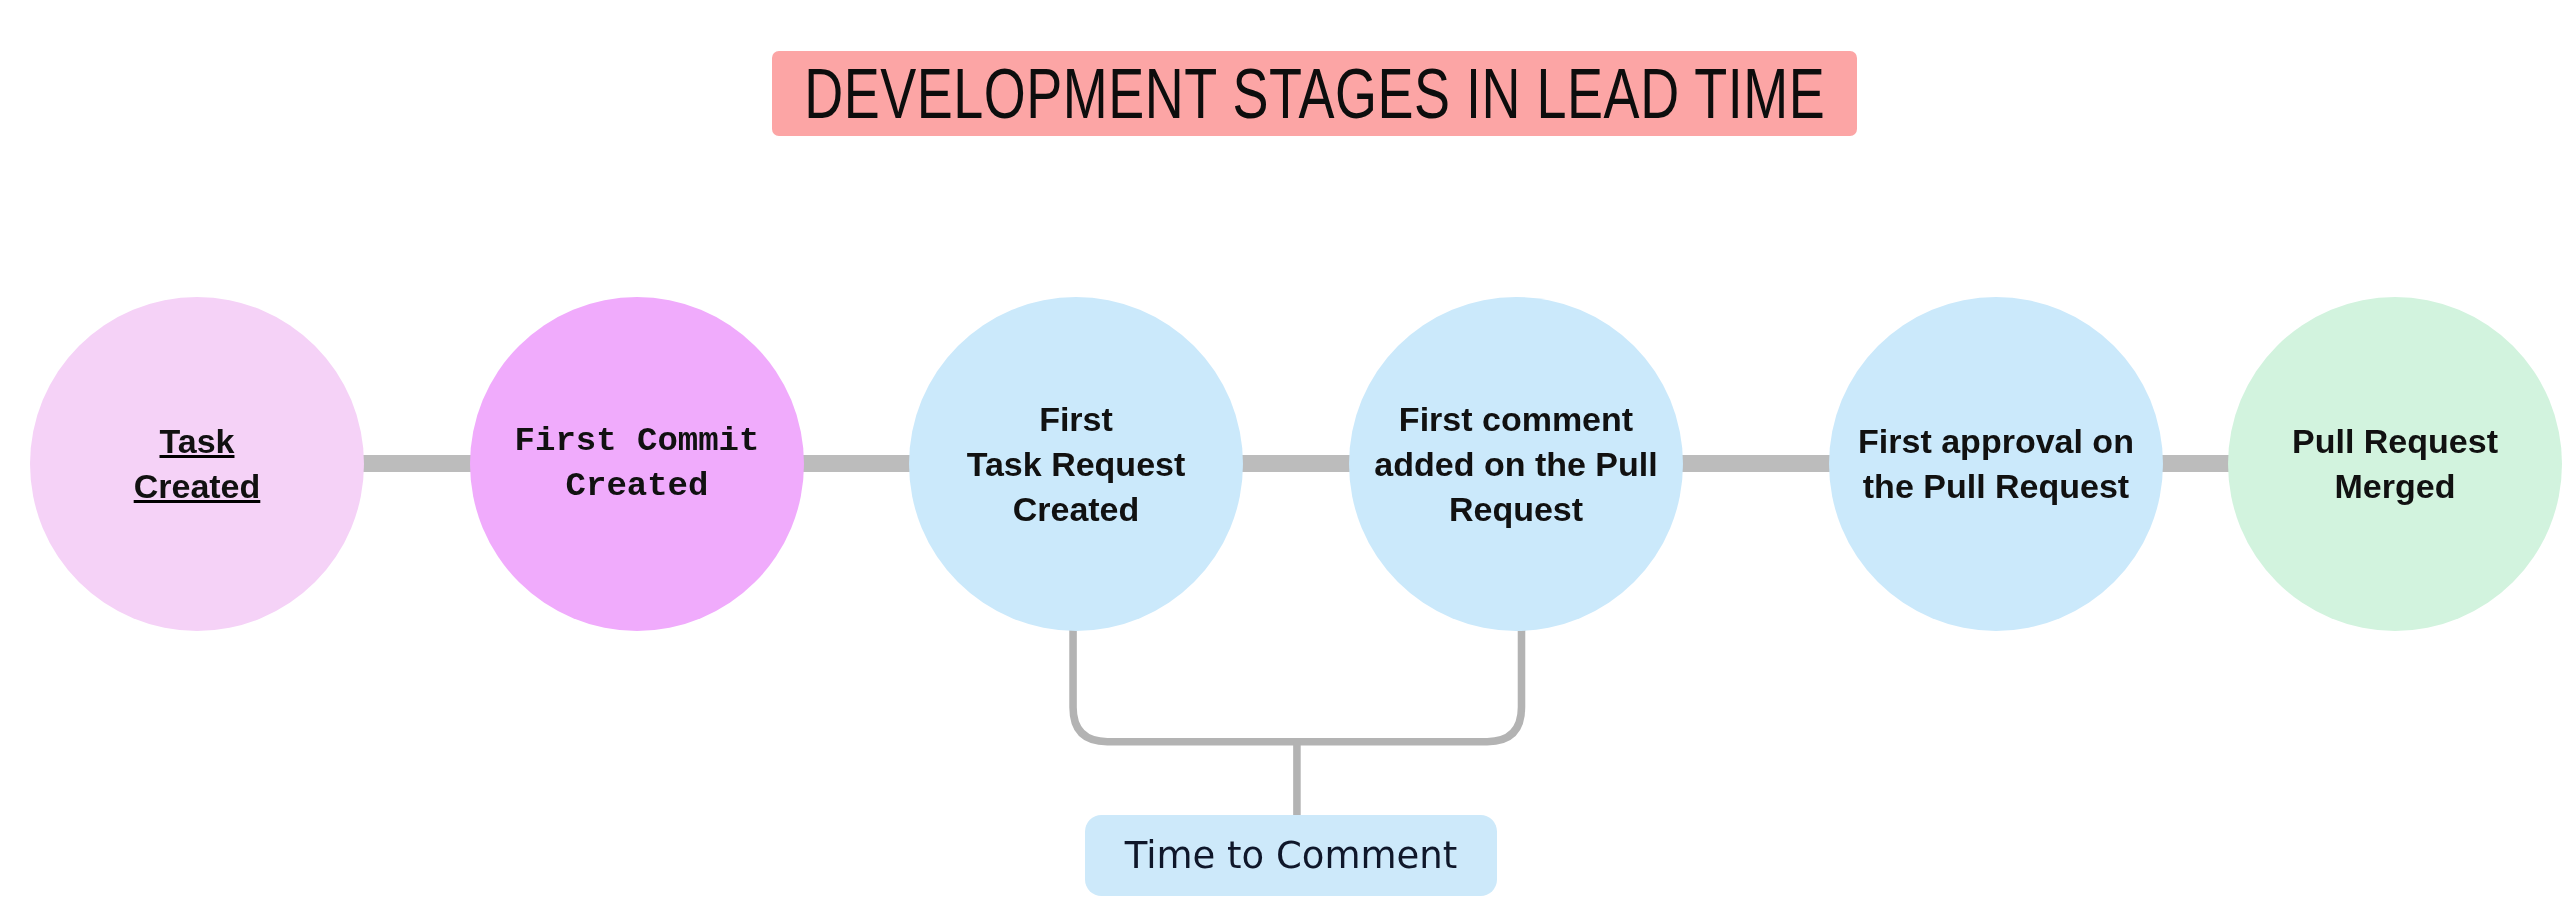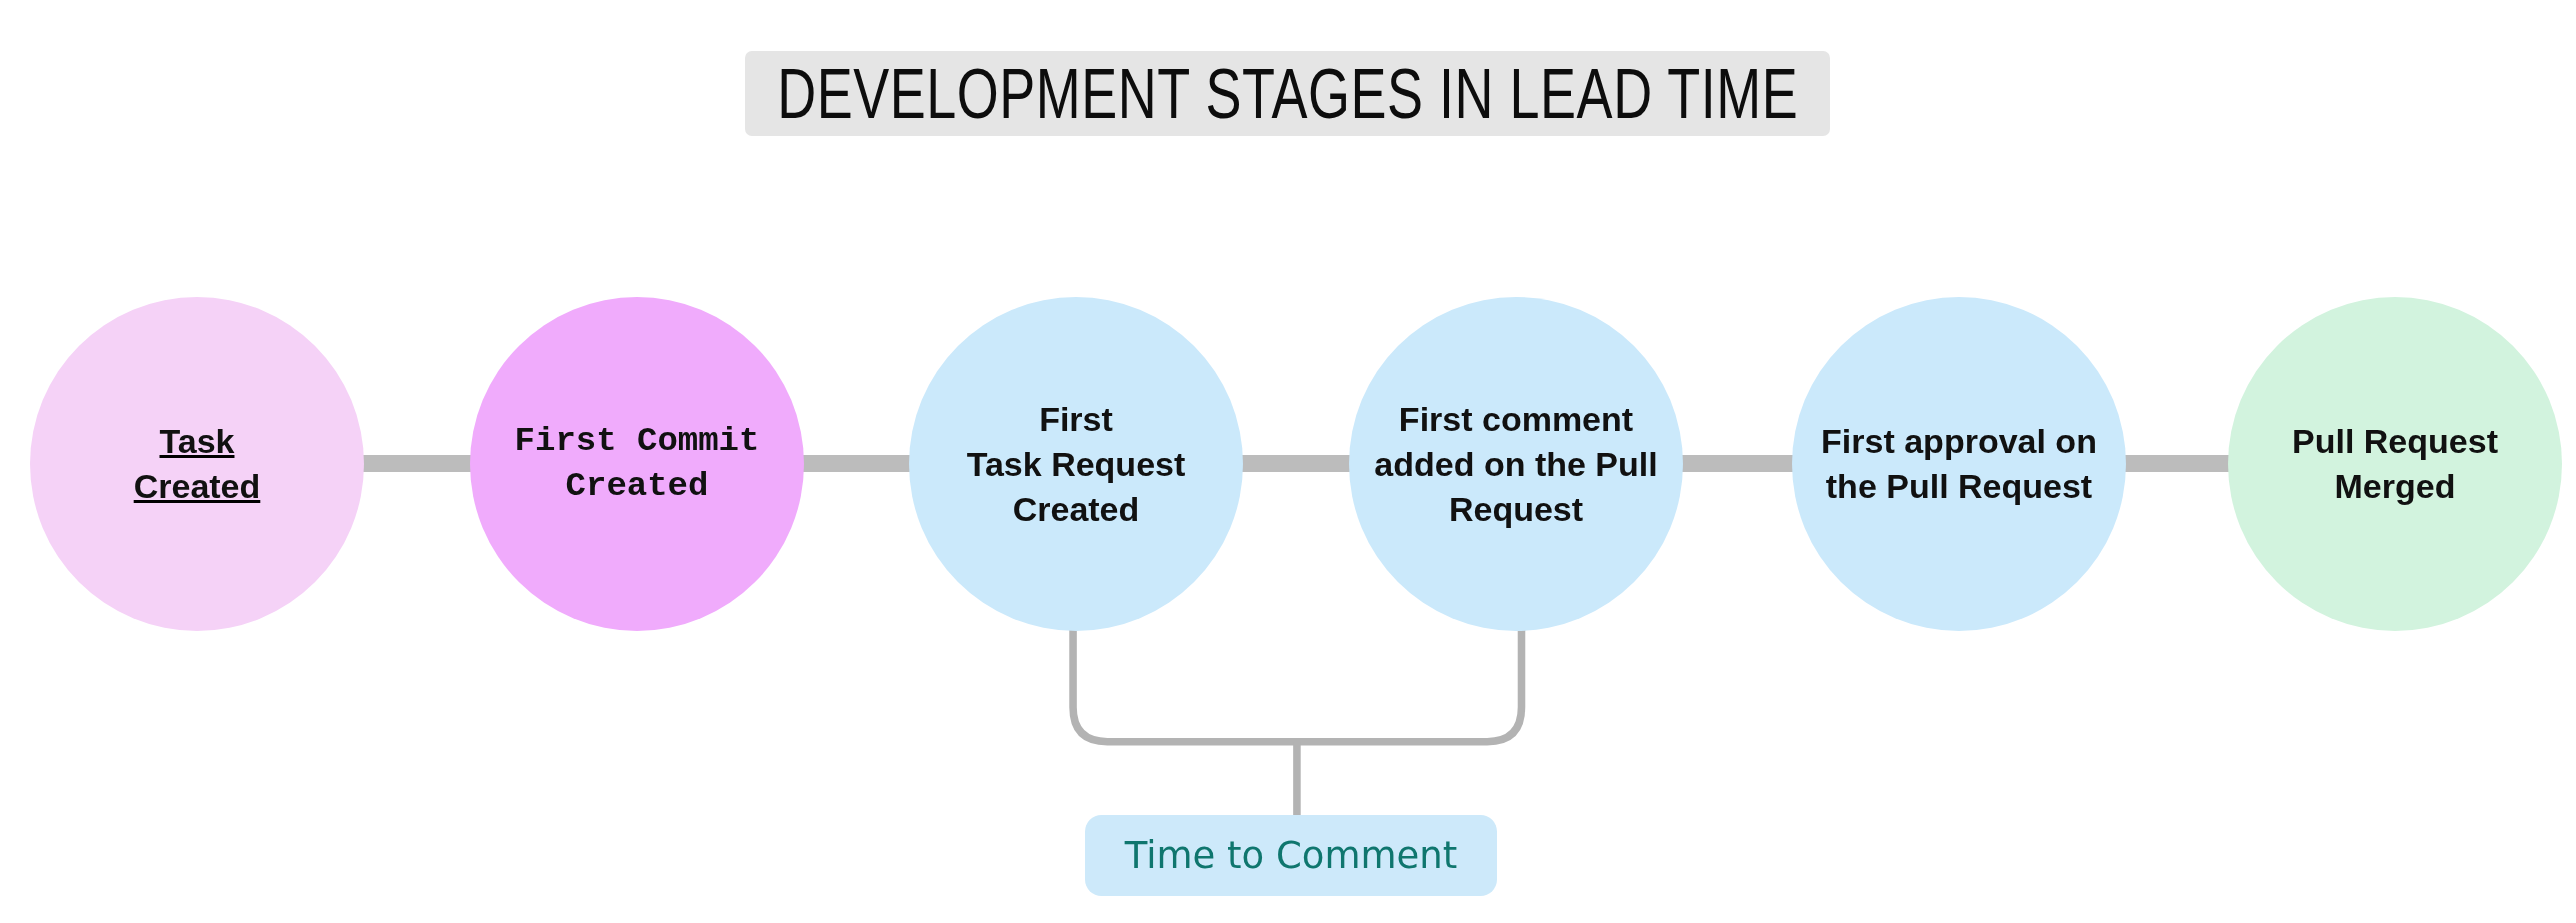--- a/index.html
+++ b/index.html
@@ -42,21 +42,21 @@
     position:absolute;
     top:297px;width:334px;height:334px;
     border-radius:50%;
     display:flex;align-items:center;justify-content:center;
     z-index:2;
   }
   .stage.s0{left:30px;text-decoration:underline;}
   .stage.s1{left:470px;}
   .stage.s2{left:909px;}
   .stage.s3{left:1349px;}
-  .stage.s4{left:1792px;}
+  .stage.s4{left:1829px;}
   .stage.s5{left:2228px;}
   .stage-label{
     font-size:34px;
     font-weight:700;
     line-height:45px;
     color:#111111;
     text-align:center;
     white-space:pre-line;
     padding:0 13.7px;
   }
@@ -70,30 +70,30 @@
     position:absolute;
     left:1085px;top:815px;width:412px;height:81px;
     border-radius:16.5px;
     display:flex;align-items:center;justify-content:center;
     z-index:2;
   }
   .annotation-label{
     font-family:"DejaVu Sans", sans-serif;
     font-size:37px;
     font-weight:400;
-    color:#0f766e;
+    color:#0f172a;
     white-space:nowrap;
   }
 </style>
 </head>
 <body>
 
 <div id="canvas">
 
-  <div class="title-banner" style="background: #e5e5e5;">
+  <div class="title-banner" style="background: #fca5a5; margin-left: 27px;">
     <div class="title-text">DEVELOPMENT STAGES IN LEAD TIME</div>
   </div>
 
   <div class="connector c0" style="background: rgb(188, 188, 188);"></div>
   <div class="connector c1" style="background: rgb(188, 188, 188);"></div>
   <div class="connector c2" style="background: rgb(188, 188, 188);"></div>
   <div class="connector c3" style="background: rgb(188, 188, 188);"></div>
   <div class="connector c4" style="background: rgb(188, 188, 188);"></div>
 
   <svg id="bracket-svg" viewBox="0 0 3750 1344">

